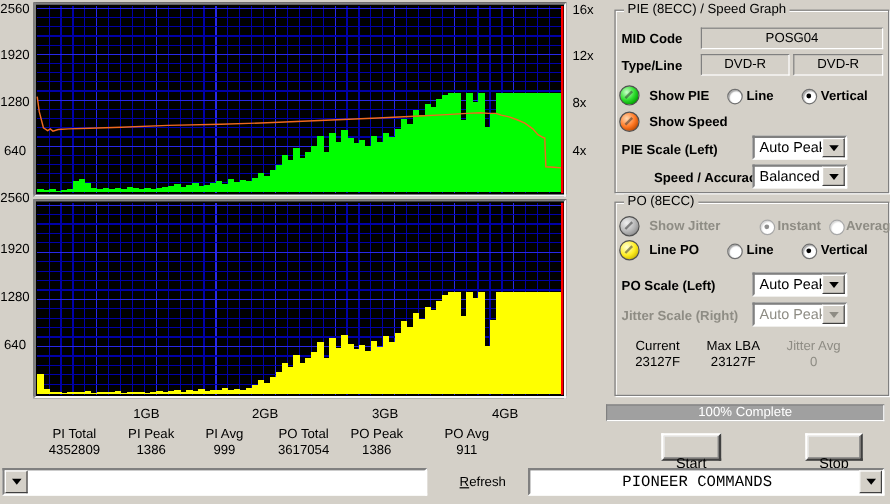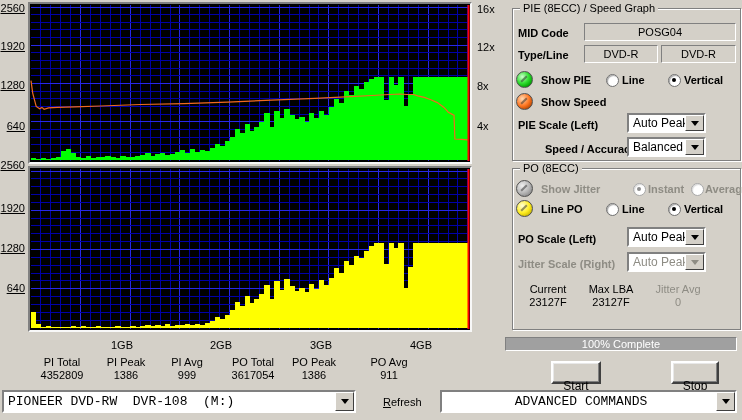--- a/index.html
+++ b/index.html
@@ -1,21 +1,21 @@
 <!DOCTYPE html>
 <html><head>
 <meta charset="utf-8">
 <style>
   html,body{margin:0;padding:0;}
   body{width:742px;height:420px;position:relative;background:#d4d0c8;
        font-family:"Liberation Sans",sans-serif;font-size:11px;color:#000;overflow:hidden;}
   .chart-box{position:absolute;box-sizing:border-box;background:#000;
              border:2px solid;border-color:#808080 #f8f8f8 #f8f8f8 #808080;}
   .tick{position:absolute;font-size:11px;line-height:13px;}
-  .tick.l{left:0;width:25px;text-align:right;text-decoration:underline;}
+  .tick.l{left:0;width:25px;text-align:center;}
   .tick.r{left:477px;width:26px;text-align:left;}
   .xl{position:absolute;top:339px;width:40px;text-align:center;font-size:11px;}
   .stat-cell{position:absolute;top:356px;width:90px;text-align:center;font-size:11px;line-height:13px;}
   .groupbox{position:absolute;border:1px solid #808080;
             box-shadow:inset 1px 1px 0 #ffffff, 1px 1px 0 #ffffff;}
   .gb-title{position:absolute;background:#d4d0c8;padding:0 3px;white-space:nowrap;font-size:11px;}
   .lbl{position:absolute;white-space:nowrap;font-size:11px;font-weight:bold;}
   .dis{color:#8e8c84;}
   .field{position:absolute;box-sizing:border-box;height:18px;line-height:16px;text-align:center;
          border:1px solid;border-color:#808080 #ffffff #ffffff #808080;background:#d4d0c8;}
@@ -514,24 +514,23 @@
   <div>Jitter Avg</div>
   <div>0</div>
 </div>
 
 <div class="progress">100% Complete</div>
 
 <button class="win-btn" style="left:551px;top:361px;width:50px;height:23px;"><span></span><span class="u">S</span><span>tart</span></button>
 <button class="win-btn" style="left:671px;top:361px;width:48px;height:23px;"><span>S</span><span class="u">t</span><span>op</span></button>
 
 <div class="combo mono" style="left:2px;top:390px;width:354px;height:23px;">
-  <span class="txt">PIONEER DVD-RW  DVR-108  (M:)</span>
   <span class="cbtn">
       <span class="arrow-down"></span>
     </span>
 </div>
 <span class="refresh-lbl" style="left:383px;top:396px;"><span class="u">R</span><span>efresh</span></span>
 <div class="combo mono" style="left:440px;top:390px;width:297px;height:23px;">
-  <span class="txt" style="text-align:center;">ADVANCED COMMANDS</span>
+  <span class="txt" style="text-align:center;">PIONEER COMMANDS</span>
   <span class="cbtn">
       <span class="arrow-down"></span>
     </span>
 </div>
 
 </body></html>

